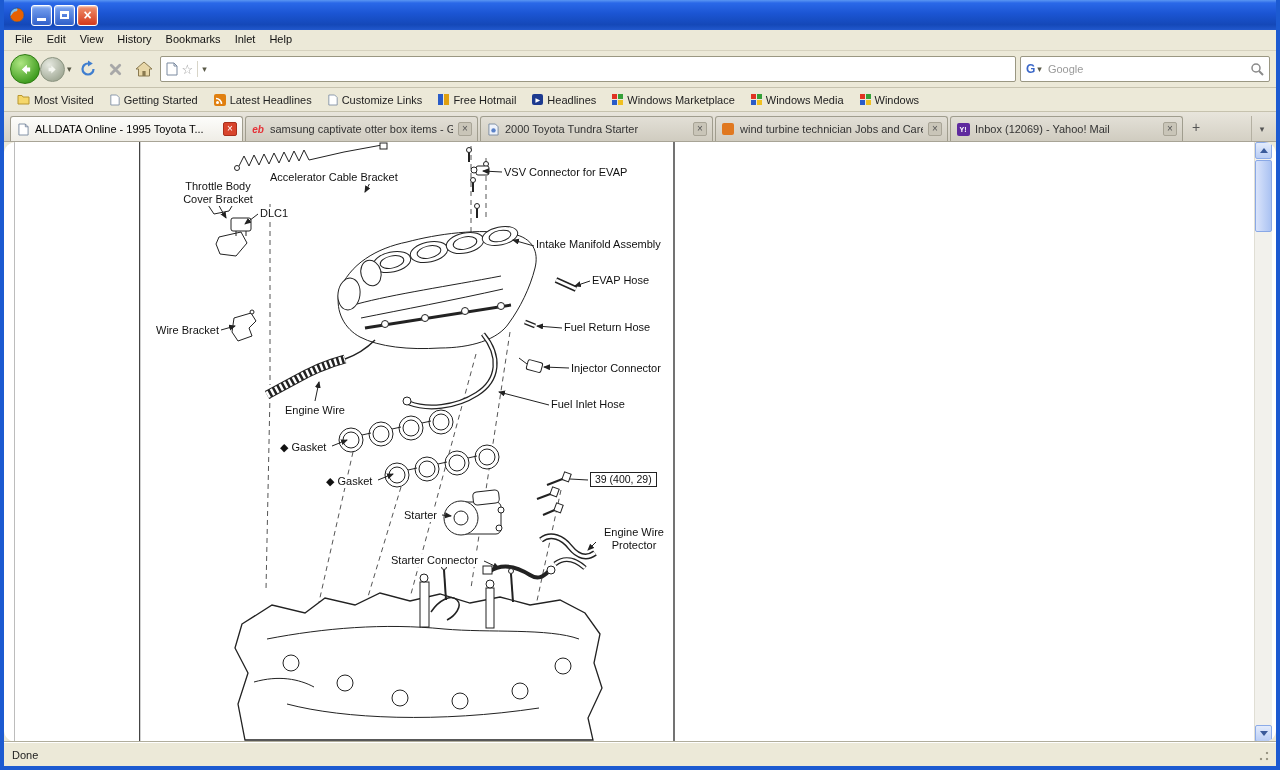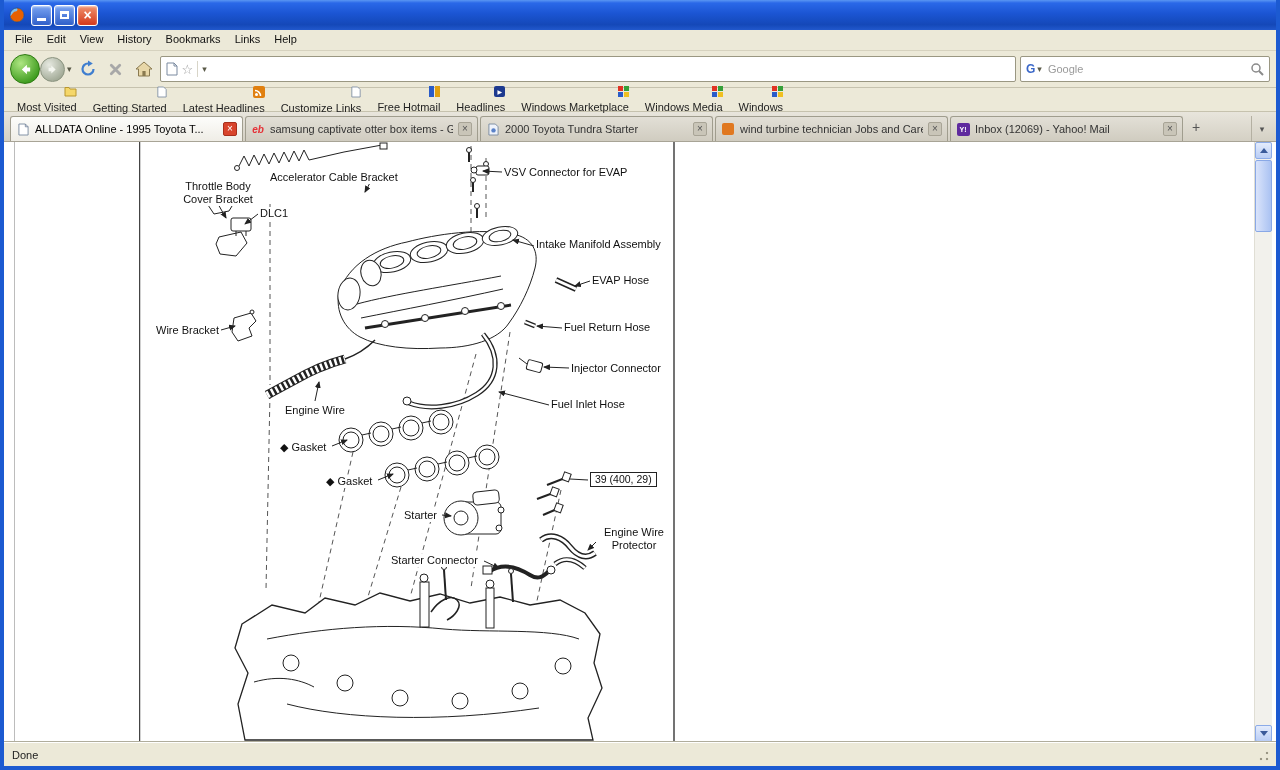--- a/index.html
+++ b/index.html
@@ -35,21 +35,21 @@
   .url-input{flex:1;border:none;outline:none;background:transparent;font-family:"Liberation Sans",sans-serif;font-size:11px;color:#000;}
   .star{font-size:13px;color:#9a9a9a;line-height:1;}
   .url-drop{font-size:9px;color:#5a5a48;border-left:1px solid #d8d5c8;padding-left:4px;height:16px;display:flex;align-items:center;}
   .searchbox{width:238px;height:24px;background:#fff;border:1px solid #9a9782;border-radius:2px;display:flex;align-items:center;gap:4px;padding:0 5px;}
   .google-g{font-weight:bold;font-size:12px;color:#3a67c8;}
   .search-input{flex:1;border:none;outline:none;background:transparent;font-family:"Liberation Sans",sans-serif;font-size:11px;color:#333;}
   .search-input::placeholder{color:#9a9a9a;}
 
   
   .bookmarksbar{height:23px;border-bottom:1px solid #c6c2ae;display:flex;align-items:center;gap:2px;padding:0 6px;font-size:11px;color:#222;}
-  .bm{display:flex;align-items:flex-end;gap:4px;padding:2px 7px;flex-direction:column;}
+  .bm{display:flex;align-items:flex-start;gap:4px;padding:2px 7px;}
   .bm-icon{display:flex;align-items:center;}
   .rp-icon{width:11px;height:11px;border-radius:2px;background:#1d3a8f;color:#fff;font-size:6px;display:flex;align-items:center;justify-content:center;}
 
   
   .tabbar{height:29px;border-bottom:1px solid #a8a496;background:linear-gradient(#e8e5dc,#d4d0c4);
     display:flex;align-items:flex-end;gap:2px;padding:0 4px 0 6px;}
   .tab{width:233px;height:25px;box-sizing:border-box;display:flex;align-items:center;gap:5px;padding:0 5px;
     border:1px solid #a09d8e;border-bottom:none;border-radius:3px 3px 0 0;
     background:linear-gradient(#e2dfd6,#d0ccc0);font-size:11px;color:#333;}
   .tab.active{background:linear-gradient(#fdfdfb,#efede6);color:#000;}
@@ -58,21 +58,21 @@
   .tab.active .tab-close{background:#d8442c;color:#fff;border:1px solid #a82f1c;}
   .tab:not(.active) .tab-close{background:#c9c5b8;color:#555;border:1px solid #a8a496;}
   .favicon{width:14px;height:14px;display:flex;align-items:center;justify-content:center;flex:none;}
   .ebay-f{color:#e53238;font-weight:bold;font-size:10px;font-style:italic;}
   .yahoo-f{width:13px;height:13px;background:#5f2a9e;color:#fff;font-size:7px;font-weight:bold;border-radius:2px;display:flex;align-items:center;justify-content:center;}
   .orange-f{width:12px;height:12px;background:#e07820;border-radius:2px;}
   .newtab-btn{width:22px;height:22px;margin-bottom:3px;display:flex;align-items:center;justify-content:center;font-size:14px;color:#555;}
   .alltabs-btn{margin-left:auto;width:20px;height:25px;display:flex;align-items:center;justify-content:center;font-size:9px;color:#555;border-left:1px solid #b4b0a2;}
 
   
-  .content{position:relative;height:600px;background:#fff;overflow:hidden;}
+  .content{position:relative;height:600px;background:#fff;overflow:hidden;border-radius:12px;}
   .page-left-rule{position:absolute;left:10px;top:0;bottom:0;width:1px;background:#bcbcbc;}
   .fig-svg{position:absolute;left:135px;top:0;}
   .dlabel{position:absolute;font-size:11px;color:#111;background:#fff;line-height:1.2;white-space:nowrap;}
   .dlabel.two-line{white-space:pre-line;text-align:center;}
   .dlabel.boxed{border:1px solid #222;padding:0 4px;font-size:10.5px;}
 
   
   .scrollbar{position:absolute;top:0;right:4px;width:17px;height:600px;background:#f2f1ec;border-left:1px solid #e0ded4;}
   .sb-btn{position:absolute;left:0;width:17px;height:17px;box-sizing:border-box;background:linear-gradient(#e4ecfc,#b9cdf5);
     border:1px solid #8cabe8;border-radius:2px;display:flex;align-items:center;justify-content:center;}
@@ -114,21 +114,21 @@
         </span>
     </span>
   </div>
 
   <div class="menubar">
     <span class="menu-item">File</span>
     <span class="menu-item">Edit</span>
     <span class="menu-item">View</span>
     <span class="menu-item">History</span>
     <span class="menu-item">Bookmarks</span>
-    <span class="menu-item">Links</span>
+    <span class="menu-item">Inlet</span>
     <span class="menu-item">Help</span>
   </div>
 
   <div class="navbar">
     <span class="nav-circle nav-back">
       <svg width="13" height="13" viewBox="0 0 14 14">
           <path d="M8.5 2 L3 7 L8.5 12 V9.2 H12 V4.8 H8.5 Z" fill="#fff"></path>
         </svg>
     </span>
     <span class="nav-circle nav-fwd">

